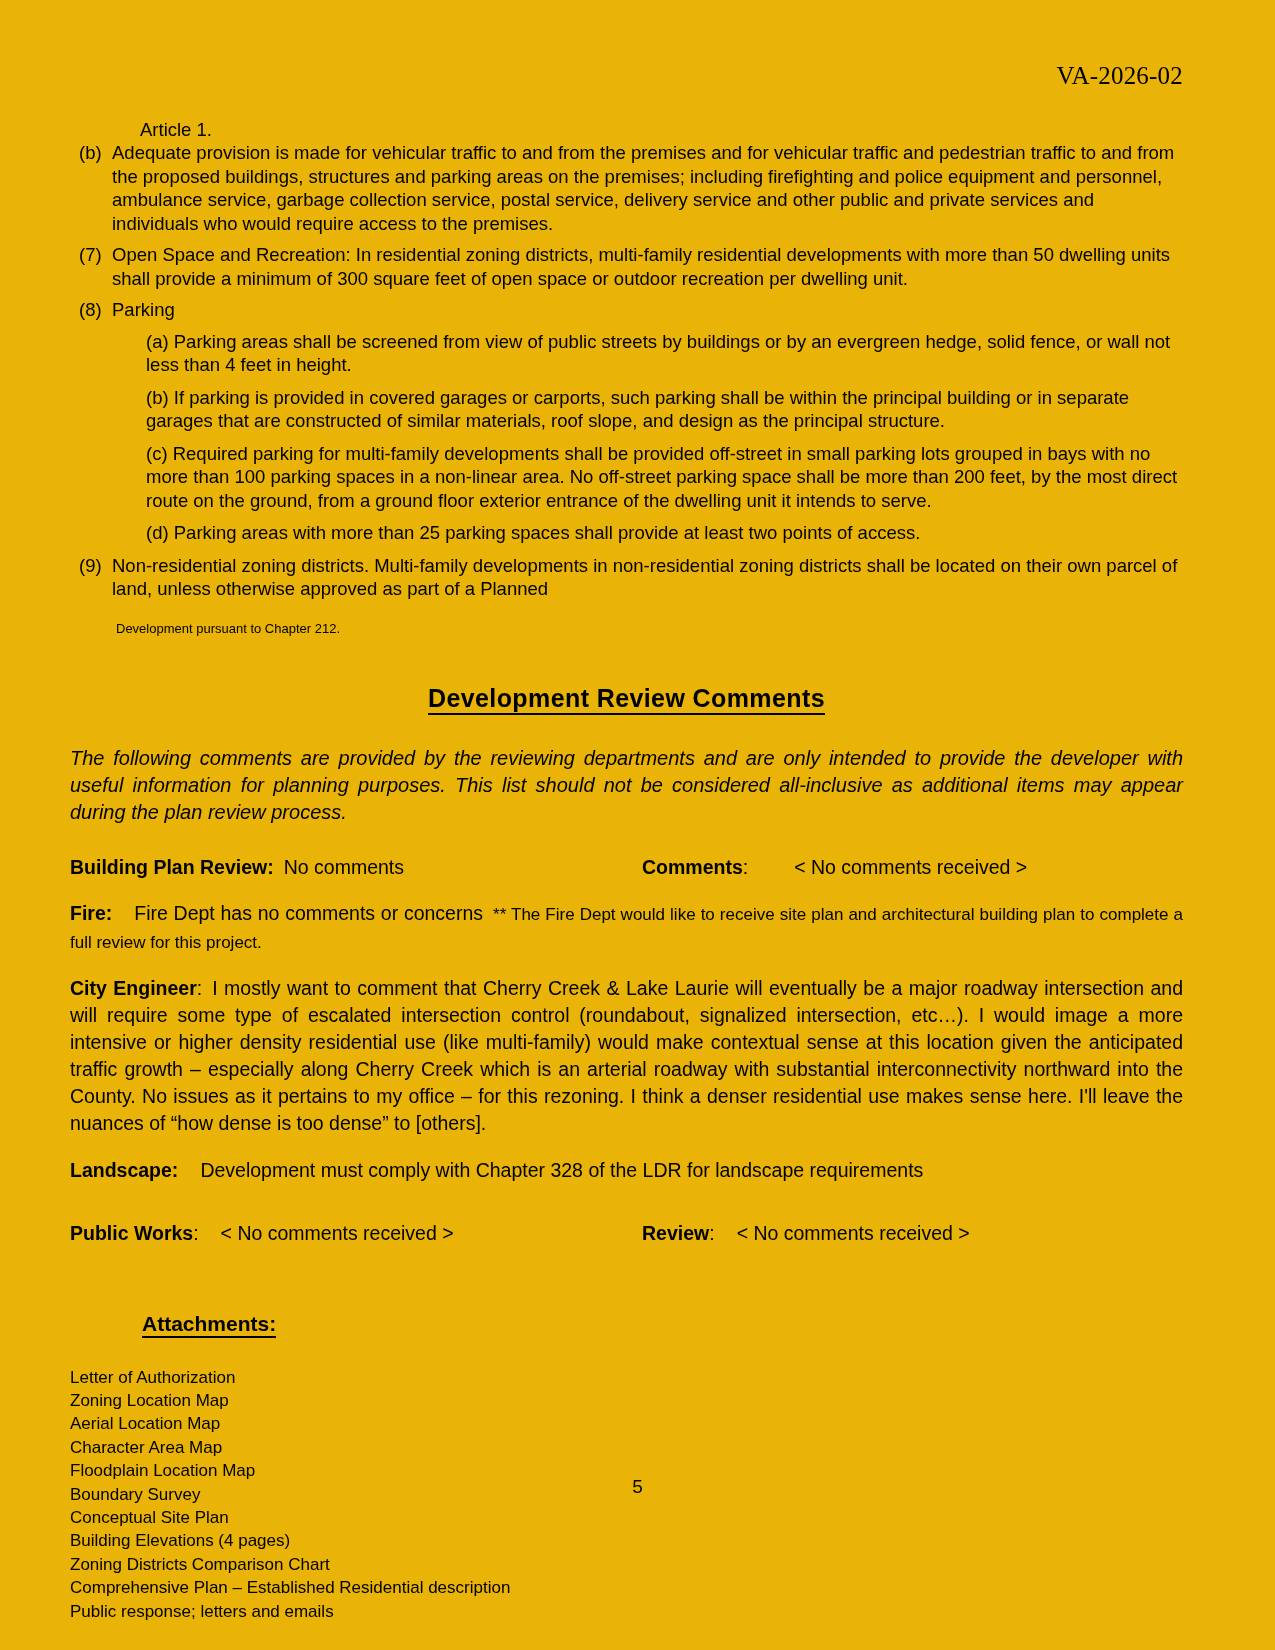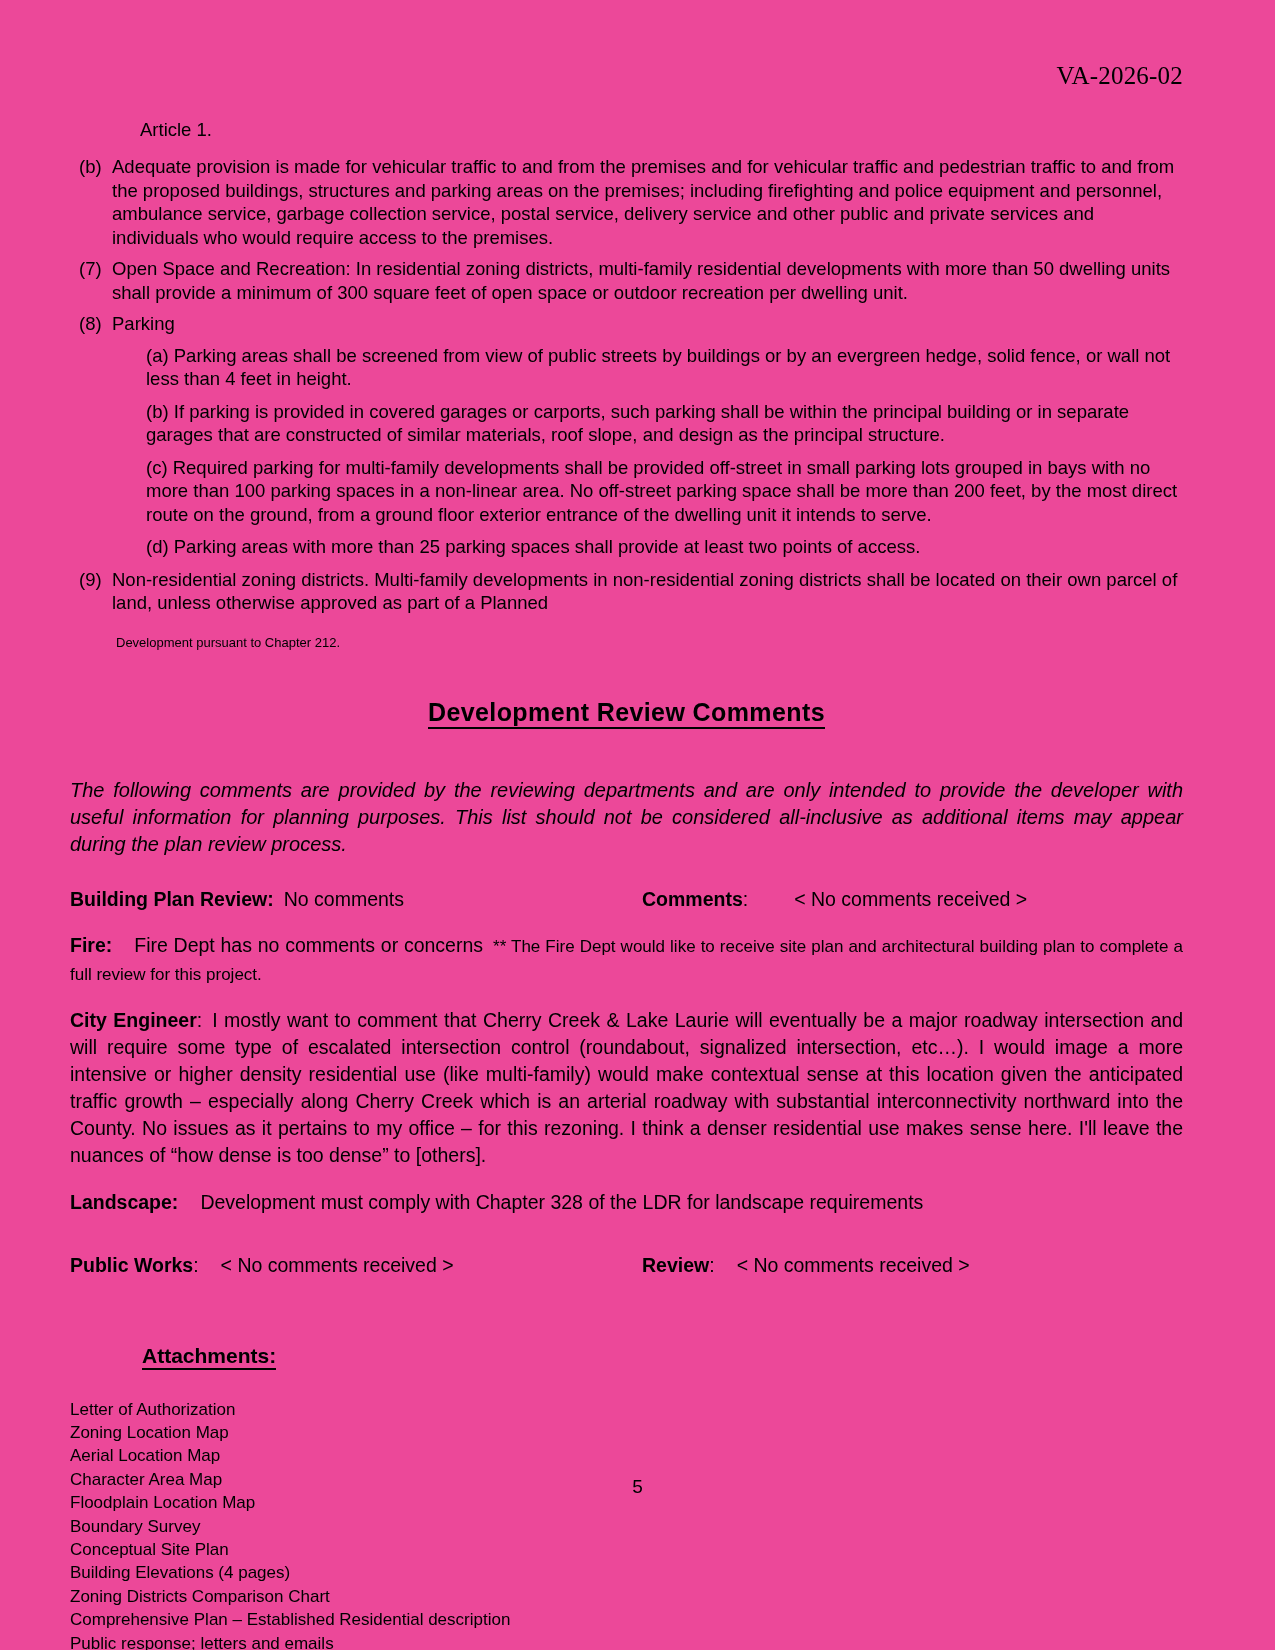--- a/index.html
+++ b/index.html
@@ -8,21 +8,21 @@
     background: #ffffff;
   }
   body {
     font-family: "Liberation Sans", sans-serif;
     color: #000000;
   }
   .page {
     position: relative;
     width: 1275px;
     height: 1650px;
-    background: #ec4899;
+    background: #eab308;
     box-sizing: border-box;
     overflow: hidden;
   }
 
   
   .doc-header {
     position: absolute;
     top: 62px;
     right: 92px;
     font-family: "Liberation Serif", serif;
@@ -34,21 +34,21 @@
   
   .body-wrap {
     position: absolute;
     left: 70px;
     top: 118px;
     width: 1113px;
   }
 
   
   .ord-article {
-    margin: 0 0 14px 70px;
+    margin: 0 0 0 70px;
     font-size: 18.5px;
     line-height: 23px;
   }
   .ord-item {
     position: relative;
     font-size: 18.5px;
     line-height: 23.5px;
     margin: 0 0 8px 0;
     padding-left: 42px;
     text-align: left;
@@ -83,21 +83,21 @@
     border-bottom: 2.5px solid #000;
     padding-bottom: 1px;
   }
 
   
   .intro {
     font-style: italic;
     font-size: 20px;
     line-height: 27px;
     text-align: justify;
-    margin: 50px 0 0 0;
+    margin: 32px 0 0 0;
   }
 
   
   .dept-block {
     margin-top: 28px;
     font-size: 19.5px;
     line-height: 26px;
   }
   .dept-row {
     position: relative;

